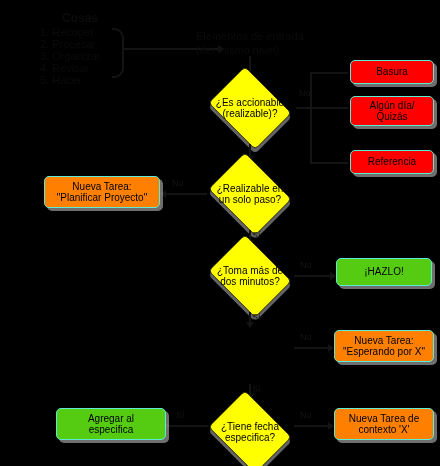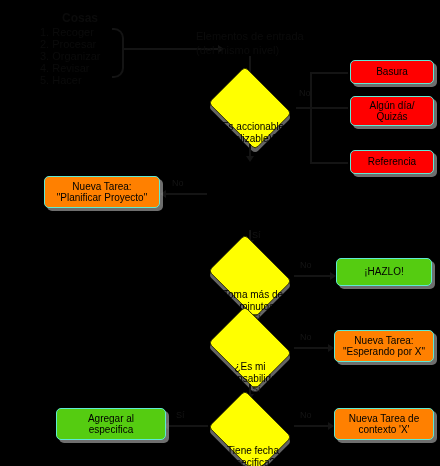--- a/index.html
+++ b/index.html
@@ -55,21 +55,21 @@
     border: 1px solid #000000;
     box-sizing: border-box;
     border-radius: 6px;
     transform: rotate(45deg) scale(0.72);
     box-shadow: 4px 4px 0 rgba(200,200,200,0.5);
   }
   .diamond .txt {
     position: absolute;
     inset: 0;
     display: flex;
-    align-items: flex-end;
+    align-items: center;
     justify-content: center;
     font-size: 10px;
   }
 
   
   .dark-text {
     position: absolute;
     color: #0b0b0b;
     font-size: 11px;
     line-height: 1.25;
@@ -161,20 +161,27 @@
     <span class="node-label">Algún día/
 Quizás</span>
   </div>
   <div class="box red" style="left:350px; top:150px; width:84px; height:24px;">
     <span class="node-label">Referencia</span>
   </div>
 
   <div class="wire v" style="left:249px; top:144px; height:16px;"></div>
   <div class="arrow down" style="left:246px; top:156px;"></div>
 
+  <div class="diamond" style="left:204px; top:158px;">
+    <div class="shape"></div>
+    <div class="txt">
+        <span class="node-label">¿Realizable en
+un solo paso?</span>
+      </div>
+  </div>
 
   <div class="wire h" style="left:165px; top:193px; width:42px;"></div>
   <div class="arrow left" style="left:160px; top:190px;"></div>
   <div class="edge-label" style="left:172px; top:178px;">No</div>
 
   <div class="box orange" style="left:44px; top:176px; width:116px; height:32px;">
     <span class="node-label">Nueva Tarea:
 "Planificar Proyecto"</span>
   </div>
 
@@ -195,27 +202,20 @@
   <div class="edge-label" style="left:300px; top:260px;">No</div>
 
   <div class="box green" style="left:336px; top:258px; width:96px; height:28px;">
     <span class="node-label">¡HAZLO!</span>
   </div>
 
   <div class="wire v" style="left:249px; top:312px; height:14px;"></div>
   <div class="arrow down" style="left:246px; top:322px;"></div>
   <div class="edge-label" style="left:252px; top:312px;">Sí</div>
 
-  <div class="diamond" style="left:204px; top:312px;">
-    <div class="shape"></div>
-    <div class="txt">
-        <span class="node-label">¿Es mi
-responsabilidad?</span>
-      </div>
-  </div>
 
   <div class="wire h" style="left:294px; top:347px; width:38px;"></div>
   <div class="arrow right" style="left:328px; top:344px;"></div>
   <div class="edge-label" style="left:300px; top:332px;">No</div>
 
   <div class="box orange" style="left:334px; top:330px; width:100px; height:32px;">
     <span class="node-label">Nueva Tarea:
 "Esperando por X"</span>
   </div>
 

